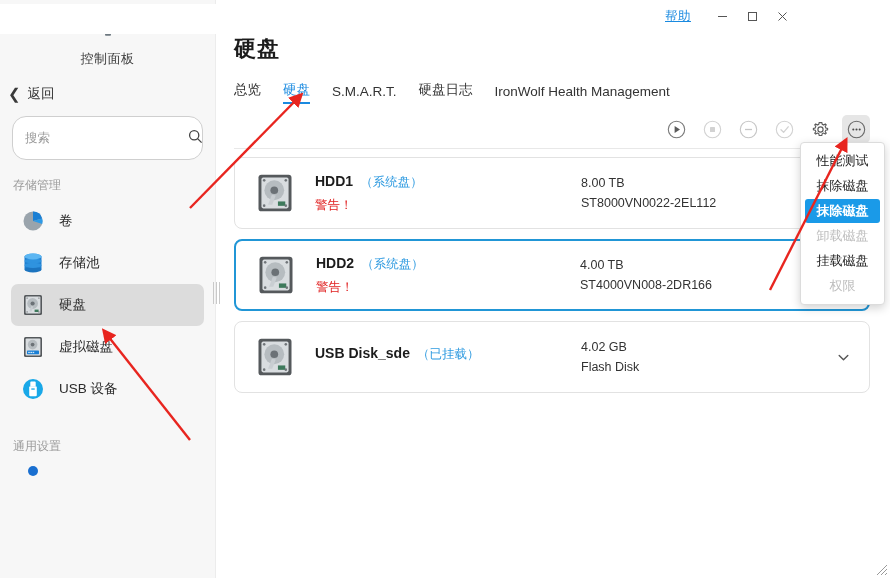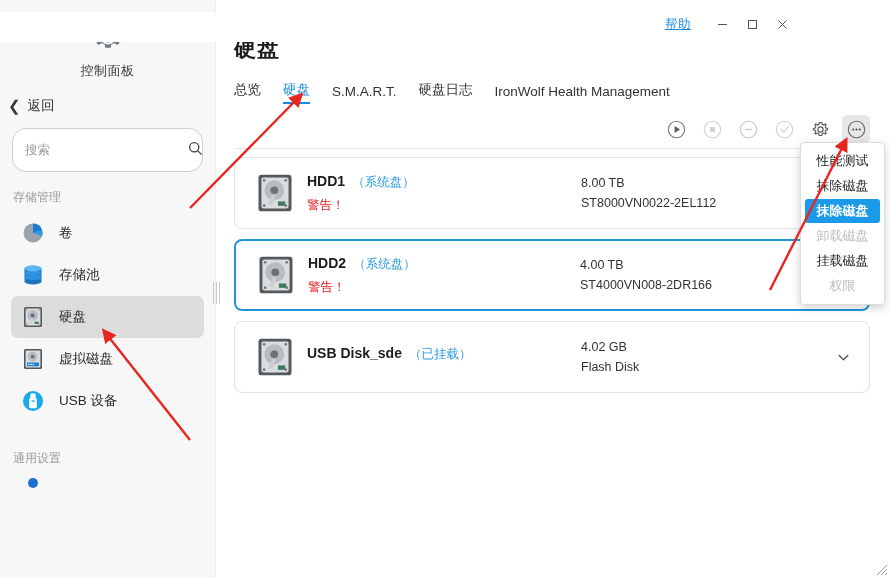--- a/index.html
+++ b/index.html
@@ -11,21 +11,21 @@
     background: #ffffff;
   }
   #app {
     position: relative;
     width: 890px; height: 578px;
     background: #ffffff;
   }
 
   
   .titlebar {
-    position: absolute; top: 12px; left: 0;
+    position: absolute; top: 4px; left: 0;
     width: 797px; height: 30px;
     background: #ffffff;
     display: flex; align-items: flex-start; justify-content: flex-end;
     z-index: 40;
   }
   .help-link {
     font-size: 12.5px; color: #1a8ae0;
     text-decoration: underline;
     margin-top: 4px; margin-right: 16px;
     cursor: pointer;
@@ -42,21 +42,21 @@
 
   
   .sidebar {
     position: absolute; left: 0; top: 0;
     width: 216px; height: 578px;
     background: #f7f7f7;
     border-right: 1px solid #ececec;
     overflow: hidden;
   }
   .cp-header {
-    padding-top: 18px;
+    padding-top: 6px;
     display: flex; flex-direction: column; align-items: center;
   }
   .cp-gear { width: 38px; height: 38px; }
   .cp-title {
     margin-top: 6px;
     font-size: 13px; color: #3a3a3a;
     letter-spacing: .5px;
   }
   .back-row {
     margin-top: 14px;
@@ -187,21 +187,21 @@
     display: flex; align-items: center;
     margin-bottom: 10px;
     padding: 0 14px 0 18px;
     cursor: pointer;
   }
   .disk-card.selected {
     border: 2px solid #2196d6;
   }
   .disk-icon { width: 44px; height: 44px; flex: 0 0 44px; }
   .disk-info {
-    margin-left: 10px;
+    margin-left: 18px;
     display: flex; flex-direction: column; justify-content: center;
     gap: 6px;
     flex: 1;
   }
   .disk-name-row { display: flex; align-items: baseline; gap: 7px; }
   .disk-name { font-size: 14px; font-weight: bold; color: #1c1c1c; }
   .disk-tag { font-size: 12.5px; color: #2e9ae0; }
   .disk-status { font-size: 12.5px; color: #e02020; }
   .disk-status.muted { color: #555; }
   .disk-right {

